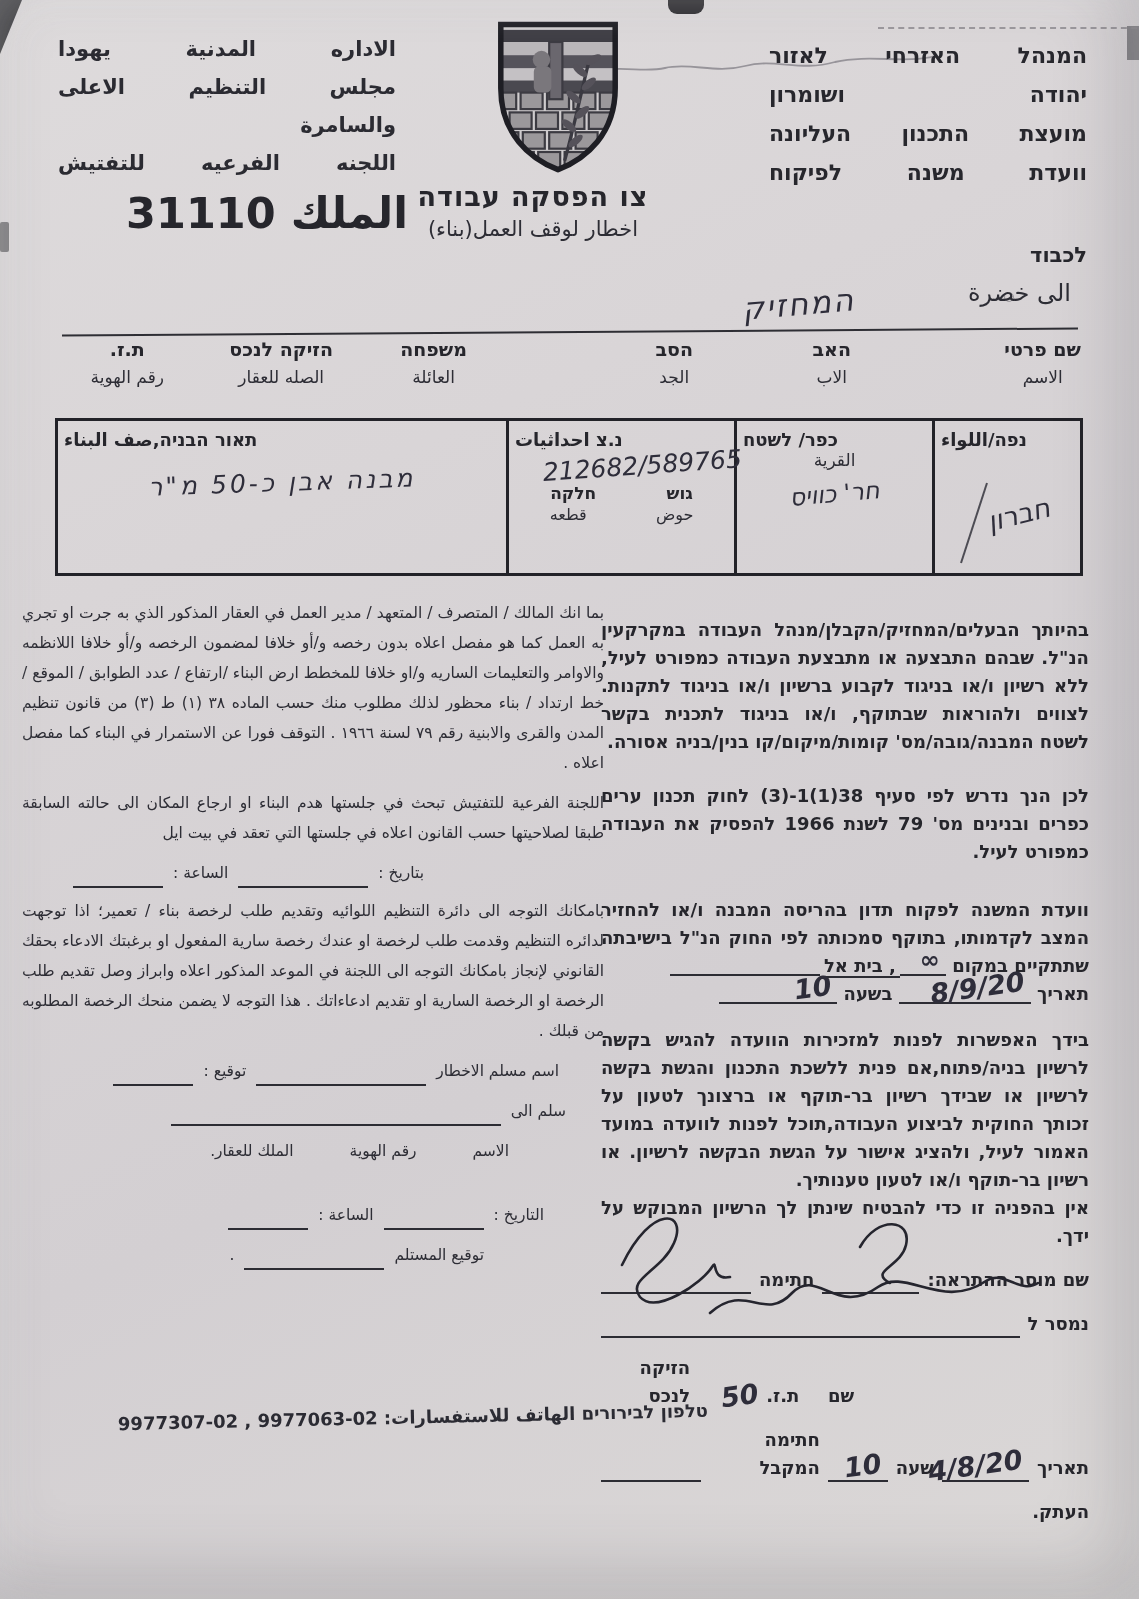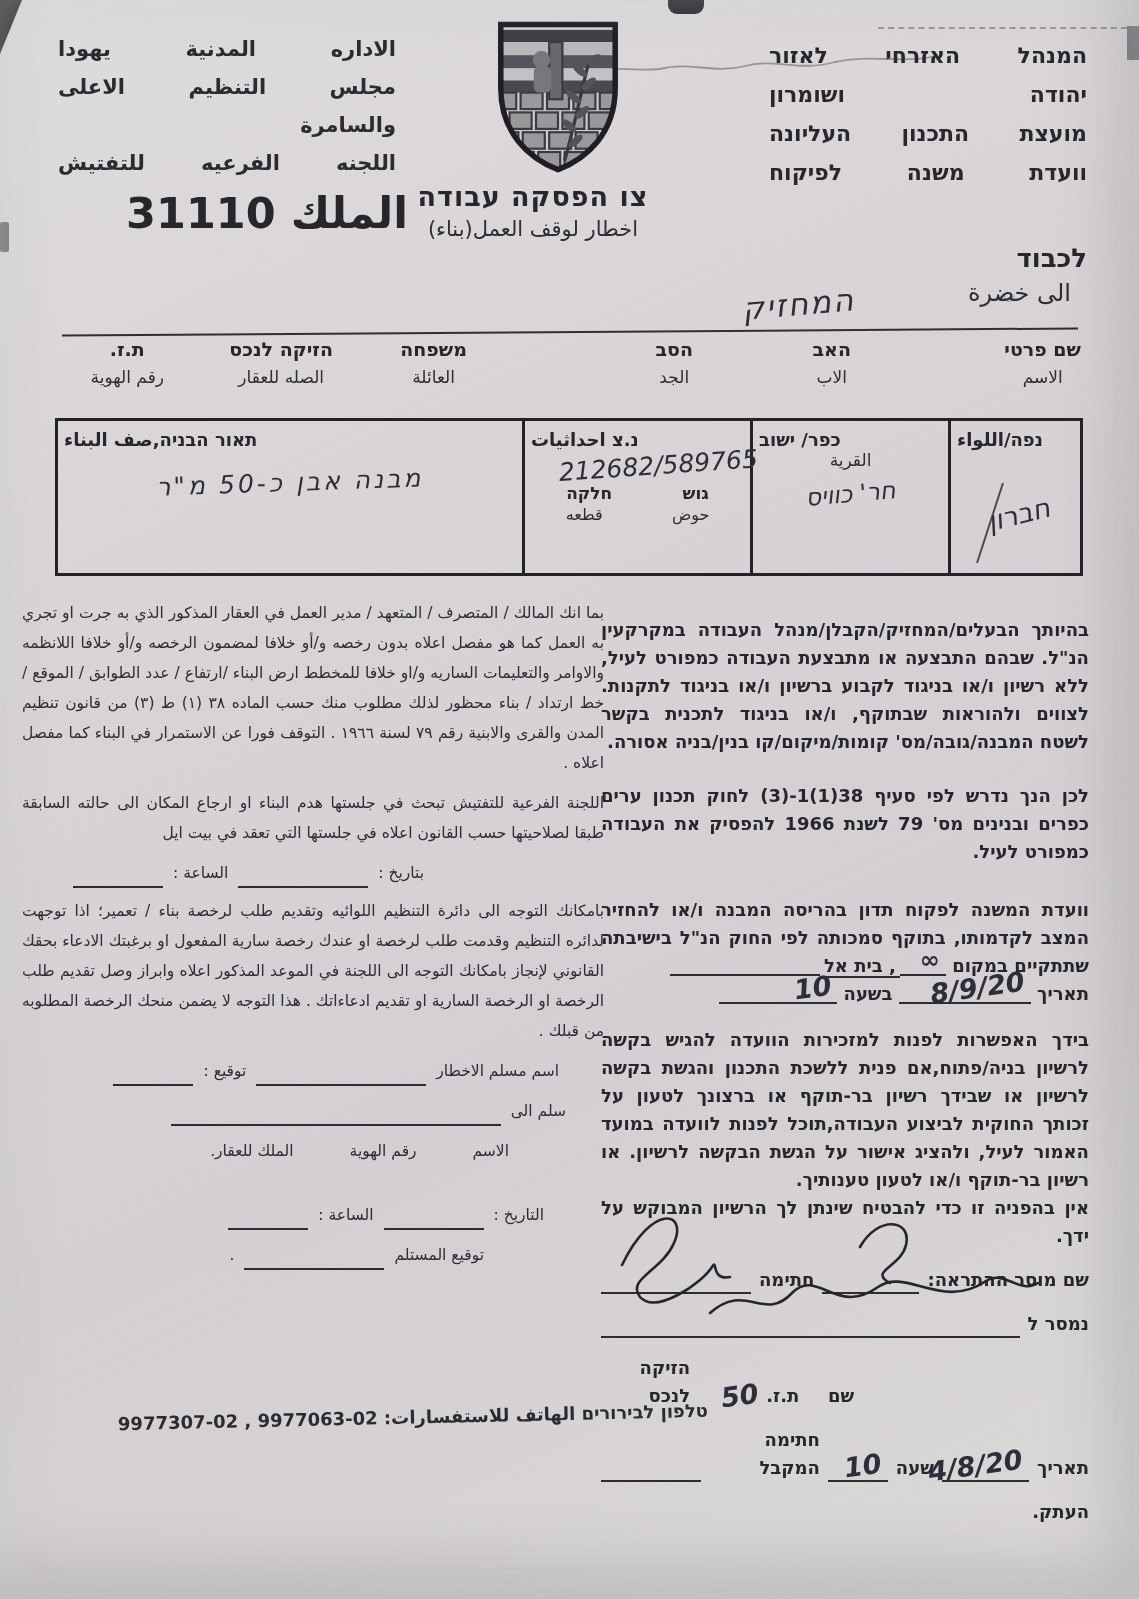--- a/index.html
+++ b/index.html
@@ -23,37 +23,37 @@
   .art-dot { left:1004px; top:292px; width:8px; height:8px; border:1.5px solid #77747a; border-radius:50%; opacity:.6; }
 
   
   .hdr-ar { left:58px; top:30px; width:338px; direction:rtl; font-size:21px; line-height:38px; font-weight:bold; color:#2b2b32; }
   .hdr-he { right:52px; top:36px; width:318px; direction:rtl; font-size:22px; line-height:39px; font-weight:bold; color:#27272d; }
   .spread { text-align:justify; text-align-last:justify; }
 
   .title-he { left:404px; top:181px; width:258px; text-align:center; font-size:27px; font-weight:bold; letter-spacing:1px; }
   .title-ar { left:404px; top:217px; width:258px; text-align:center; font-size:21px; direction:rtl; color:#2d2d35; }
   .doc-number { left:142px; top:188px; width:266px; direction:rtl; font-size:43px; font-weight:bold; letter-spacing:1px; white-space:nowrap; }
-  .addr-he { right:52px; top:243px; font-size:26px; font-weight:bold; }
+  .addr-he { right:52px; top:243px; font-size:21px; font-weight:bold; }
   .addr-ar { right:68px; top:279px; font-size:24px; direction:rtl; color:#2d2d35; }
 
   .hand { font-style:italic; color:#2e2d3a; font-family:"DejaVu Sans", sans-serif; }
   .hand-recipient { left:742px; top:286px; font-size:31px; transform:rotate(-5deg); letter-spacing:2px; }
 
   .hr-main { left:62px; top:331px; width:1016px; border-top:2.5px solid #2e2e34; transform:rotate(-0.4deg); }
 
   .field { position:absolute; top:338px; text-align:center; direction:rtl; }
   .field .he { font-weight:bold; font-size:19px; }
   .field .ar { font-size:17px; margin-top:7px; color:#2d2d35; }
 
   .info-table { left:55px; top:418px; width:1028px; height:158px; border:3px solid #222228;
     display:flex; direction:rtl; box-sizing:border-box; }
   .cell { position:relative; padding:8px 6px; box-sizing:border-box; }
   .cell:not(:last-child){ border-left:3px solid #222228; }
-  .c-district { width:132px; } .c-village { width:198px; } .c-coords { width:228px; } .c-desc { flex:1; }
+  .c-district { width:148px; } .c-village { width:198px; } .c-coords { width:228px; } .c-desc { flex:1; }
   .cell .label { font-weight:bold; font-size:18px; text-align:left; direction:rtl; }
   .cell .label-ar { font-size:17px; text-align:center; direction:rtl; color:#2d2d35; }
   .hand-district { position:absolute; right:30px; top:78px; font-size:27px; transform:rotate(-14deg); }
   .stroke-district { position:absolute; left:38px; top:60px; width:2px; height:84px; background:#2b2b33; transform:rotate(18deg); opacity:.8; }
   .hand-village { margin-top:10px; text-align:center; font-size:24px; transform:rotate(-5deg); }
   .hand-coords { margin-top:2px; white-space:nowrap; font-size:25px; transform:rotate(-4deg); margin-right:-14px; }
   .subrow { display:flex; justify-content:space-around; margin-top:2px; }
   .subrow .he { font-weight:bold; font-size:17px; }
   .subrow .ar { font-size:16px; color:#2d2d35; }
   .hand-desc { margin-top:18px; text-align:center; font-size:25px; transform:rotate(-2deg); letter-spacing:3px; }
@@ -201,21 +201,21 @@
     <div class="ar">رقم الهوية</div>
   </div>
 
   <div class="abs info-table">
     <div class="cell c-district">
       <div class="label">נפה/اللواء</div>
       <div class="hand hand-district">חברון</div>
       <div class="stroke-district"></div>
     </div>
     <div class="cell c-village">
-      <div class="label">כפר/ ישוב</div>
+      <div class="label">כפר/ לשטח</div>
       <div class="label-ar">القرية</div>
       <div class="hand hand-village">חר' כוויס</div>
     </div>
     <div class="cell c-coords">
       <div class="label">נ.צ احداثيات</div>
       <div class="hand hand-coords">212682/589765</div>
       <div class="subrow">
         <span class="he">גוש</span>
         <span class="he">חלקה</span>
       </div>

